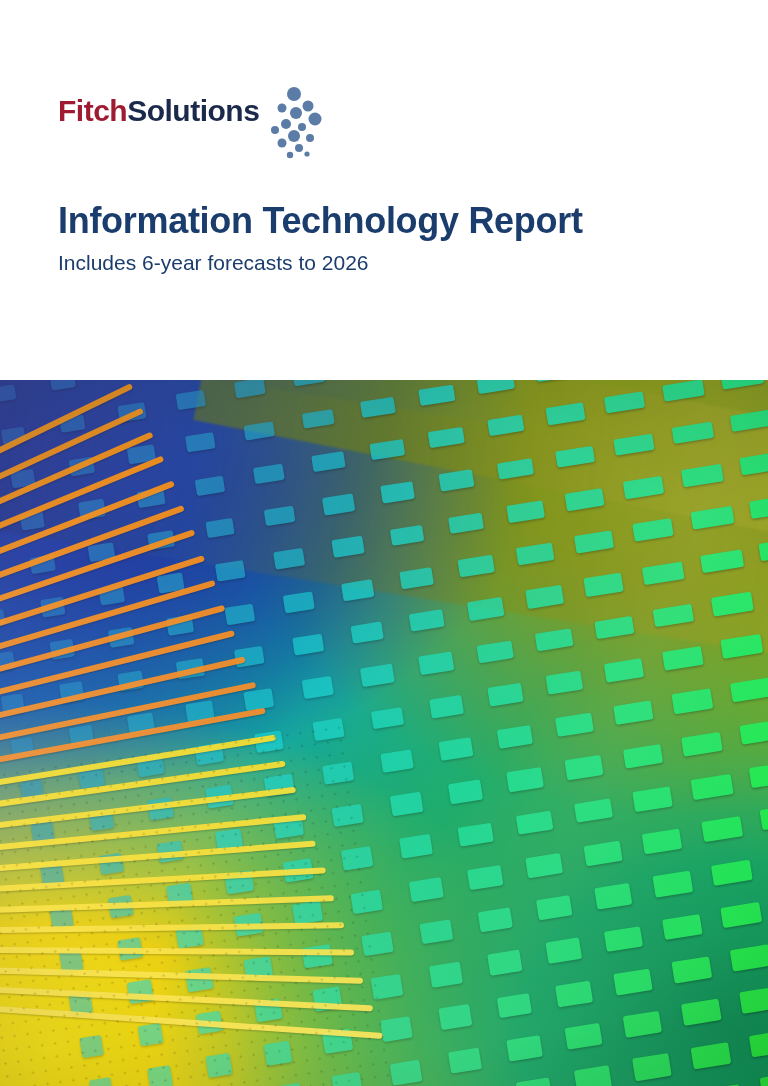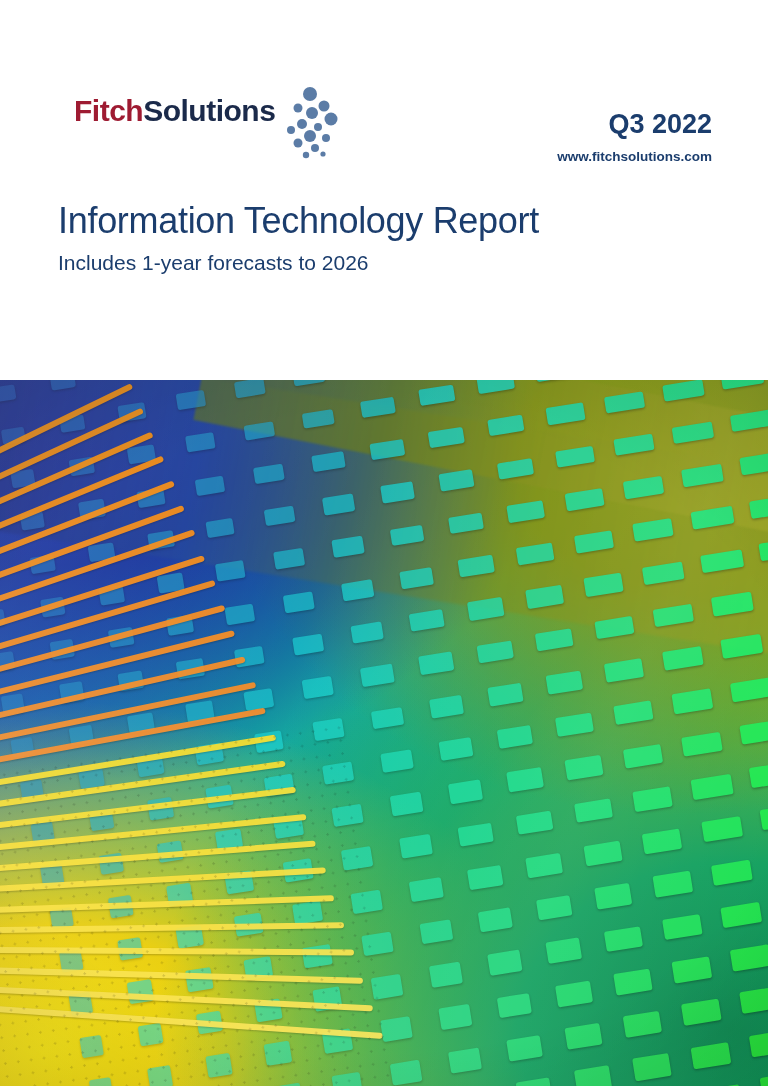--- a/index.html
+++ b/index.html
@@ -26,21 +26,21 @@
 
   
   .header {
     height: 380px;
     position: relative;
     flex: 0 0 auto;
   }
 
   .logo-block {
     position: absolute;
-    left: 74px;
+    left: 58px;
     top: 96px;
     display: flex;
     align-items: flex-start;
   }
   .logo-word {
     font-size: 30px;
     font-weight: bold;
     letter-spacing: -0.5px;
     line-height: 1;
     white-space: nowrap;
@@ -81,21 +81,21 @@
   .country-title {
     font-size: 46px;
     font-weight: bold;
     color: #1b3d6d;
     line-height: 1.05;
     letter-spacing: -0.5px;
   }
   .report-title {
     margin-top: 8px;
     font-size: 36px;
-    font-weight: normal;
+    font-weight: bold;
     color: #1b3d6d;
     line-height: 1.15;
     letter-spacing: -0.3px;
   }
   .subtitle {
     margin-top: 9px;
     font-size: 21px;
     font-weight: normal;
     color: #1b3d6d;
     line-height: 1.2;
@@ -223,28 +223,24 @@
             <circle cx="47" cy="52" r="4"></circle>
             <circle cx="19" cy="57" r="4.5"></circle>
             <circle cx="36" cy="62" r="4"></circle>
             <circle cx="27" cy="69" r="3.2"></circle>
             <circle cx="44" cy="68" r="2.6"></circle>
           </g>
         </svg>
       </span>
     </div>
 
-    <div class="issue-block">
-      <div class="issue-quarter">Q3 2022</div>
-      <div class="issue-url">www.fitchsolutions.com</div>
-    </div>
 
     <div class="title-block">
       <div class="report-title">Information Technology Report</div>
-      <div class="subtitle">Includes 1-year forecasts to 2026</div>
+      <div class="subtitle">Includes 6-year forecasts to 2026</div>
     </div>
   </div>
 
   <div class="cover-image">
     <div class="layer grad-base"></div>
     <div class="rail"></div>
     <div class="rail2"></div>
     <div class="connectors" id="connectors">
         <div class="conn-row" style="left: 14.019%; top: 6.30476%; width: 17.2px; height: 11.2857px; background: rgb(30, 85, 179); opacity: 0.58;"></div>
         <div class="conn-row" style="left: 19.7524%; top: 6.0381%; width: 18.4px; height: 11.2857px; background: rgb(29, 98, 182); opacity: 0.6;"></div>

